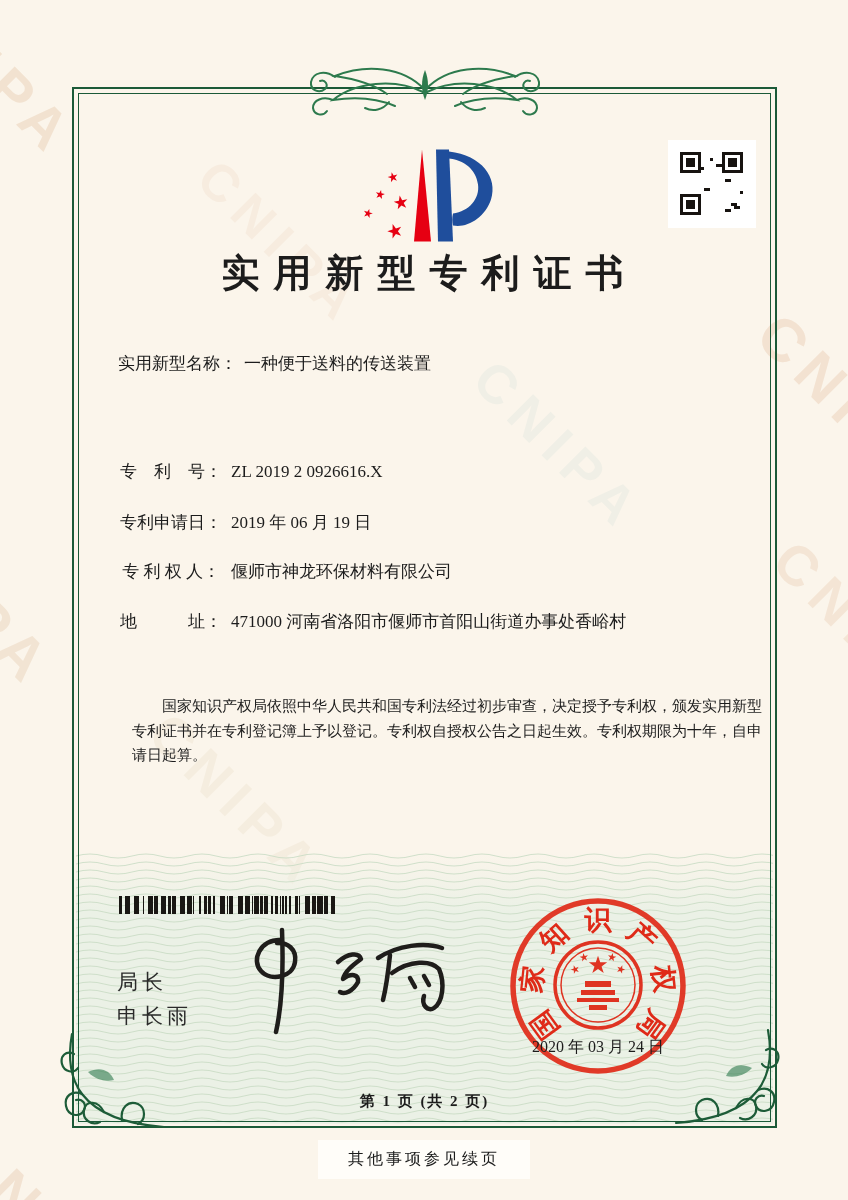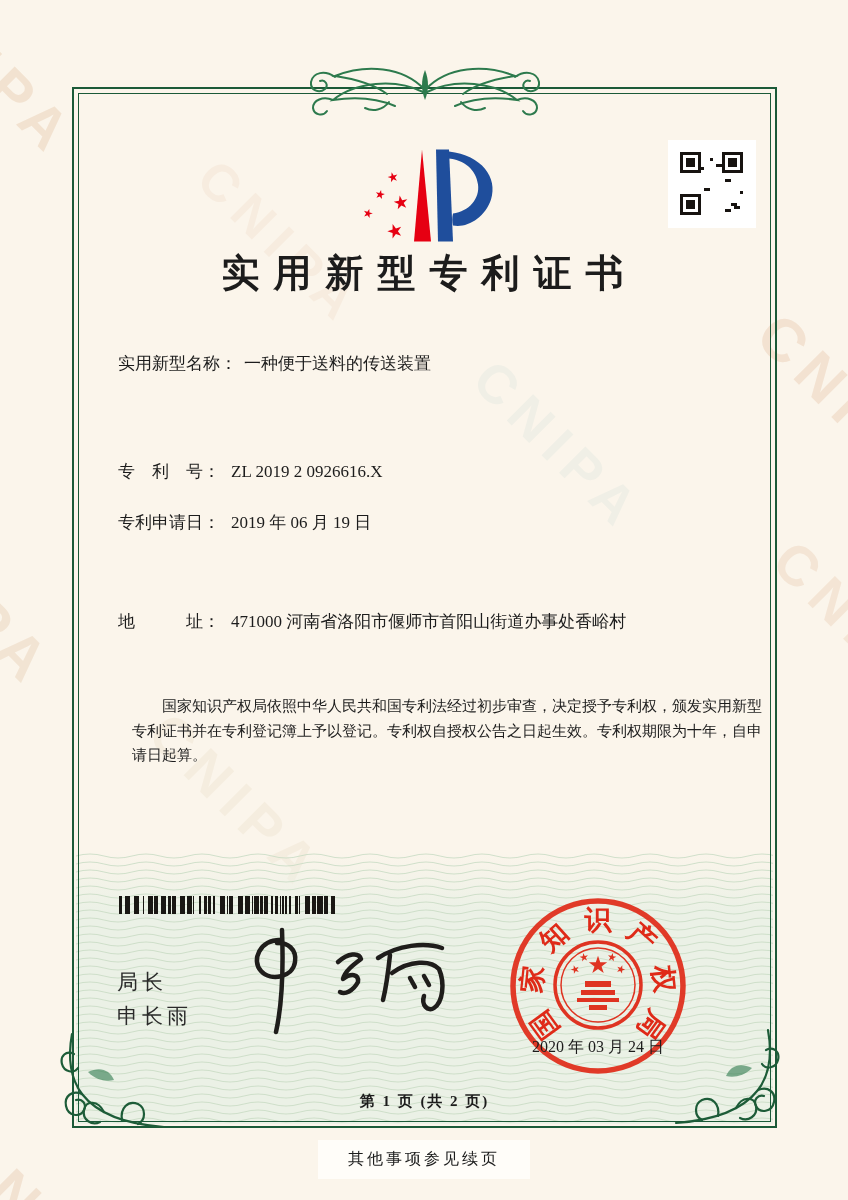--- a/index.html
+++ b/index.html
@@ -29,21 +29,21 @@
   .qr-box{position:absolute;left:668px;top:140px;width:88px;height:88px;background:#fff;z-index:4;}
   .qr-grid{position:absolute;left:12px;top:12px;display:grid;
       grid-template-columns:repeat(21,3px);grid-template-rows:repeat(21,3px);}
   .qr-grid .b{background:#171310;}
 
   .title{position:absolute;left:72px;top:248px;width:705px;text-align:center;
       font-size:38px;font-weight:bold;letter-spacing:14px;padding-left:10px;
       box-sizing:border-box;z-index:4;}
 
   .field{position:absolute;left:118px;font-size:17px;z-index:4;white-space:nowrap;}
-  .flabel{display:inline-block;min-width:106px;}
+  .flabel{display:inline-block;min-width:106px;text-align:center;}
   .fval{margin-left:7px;}
   .grant-no{position:absolute;left:269px;top:0;}
 
   .paras{position:absolute;left:132px;top:694px;width:634px;font-size:15px;
       line-height:1.64;z-index:4;}
   .paras p{margin:0;text-indent:2em;}
 
   .barcode{position:absolute;left:119px;top:896px;width:216px;height:18px;display:flex;
       overflow:hidden;z-index:4;}
   .barcode div{height:100%;flex:none;}
@@ -618,20 +618,23 @@
 
   <div class="field" style="top:352px">
     <span class="flabel">实用新型名称：</span><span class="fval">一种便于送料的传送装置</span>
   </div>
   <div class="field" style="top:460px">
     <span class="flabel">专　利　号：</span><span class="fval">ZL 2019 2 0926616.X</span>
   </div>
   <div class="field" style="top:511px">
     <span class="flabel">专利申请日：</span><span class="fval">2019 年 06 月 19 日</span>
   </div>
+  <div class="field" style="top:560px">
+    <span class="flabel">专 利 权 人：</span><span class="fval">偃师市神龙环保材料有限公司</span>
+  </div>
   <div class="field" style="top:610px">
     <span class="flabel">地　　　址：</span><span class="fval">471000 河南省洛阳市偃师市首阳山街道办事处香峪村</span>
   </div>
 
 
   <div class="paras">
     <p>国家知识产权局依照中华人民共和国专利法经过初步审查，决定授予专利权，颁发实用新型专利证书并在专利登记簿上予以登记。专利权自授权公告之日起生效。专利权期限为十年，自申请日起算。</p>
   </div>
 
   <div class="barcode" id="barcode">

